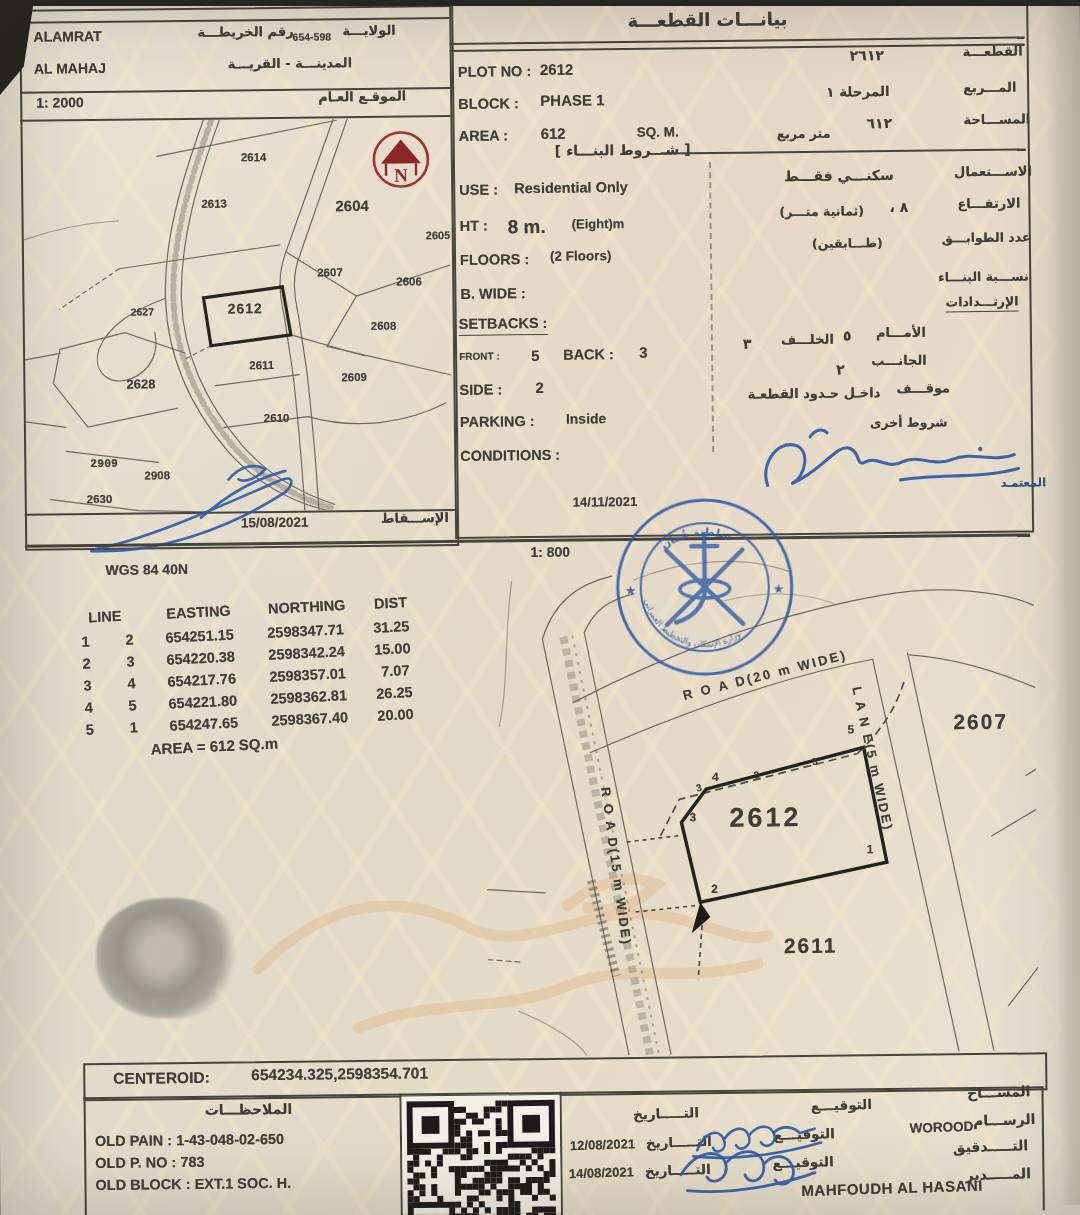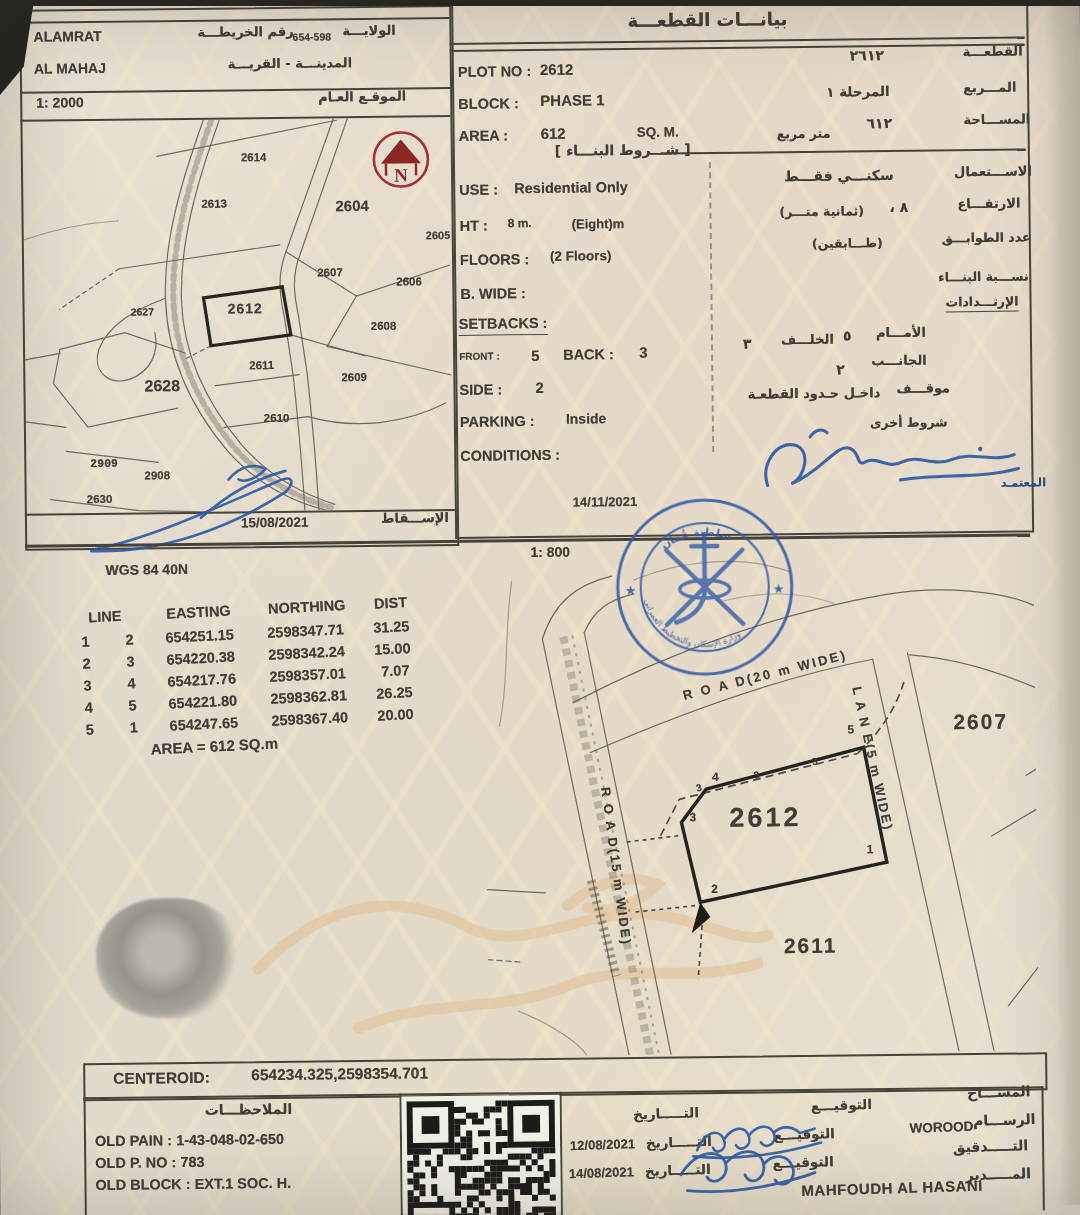--- a/index.html
+++ b/index.html
@@ -106,21 +106,21 @@
     <span class="t en" style="left:178px;top:78px;font-size:11.5px;">2613</span>
     <span class="t en" style="left:312px;top:80px;font-size:15px;">2604</span>
     <span class="t en" style="left:402px;top:112px;font-size:11px;">2605</span>
     <span class="t en" style="left:293px;top:148px;font-size:11.5px;">2607</span>
     <span class="t en" style="left:372px;top:158px;font-size:11.5px;">2606</span>
     <span class="t en" style="left:106px;top:186px;font-size:10.5px;">2627</span>
     <span class="t en" style="left:203px;top:182px;font-size:14px;letter-spacing:1px;">2612</span>
     <span class="t en" style="left:346px;top:202px;font-size:11.5px;">2608</span>
     <span class="t en" style="left:224px;top:240px;font-size:11.5px;">2611</span>
     <span class="t en" style="left:316px;top:253px;font-size:11.5px;">2609</span>
-    <span class="t en" style="left:101px;top:257px;font-size:16px;margin-left:18px;">2628</span>
+    <span class="t en" style="left:101px;top:257px;font-size:13px;">2628</span>
     <span class="t en" style="left:238px;top:293px;font-size:11.5px;">2610</span>
     <span class="t en" style="left:118px;top:305px;font-size:11.5px;margin-top:44px;">2908</span>
     <span class="t en" style="left:64px;top:337px;font-size:11.5px;font-family:Liberation Mono, monospace;">2909</span>
     <span class="t en" style="left:60px;top:372px;font-size:11.5px;">2630</span>
   </div>
 
   <svg class="blue" style="left:88px;top:458px;" width="230" height="105" viewBox="0 0 230 105">
     <g stroke-width="2.6">
       <path d="M10,92 C80,95 150,70 205,35"></path>
       <path d="M205,35 C215,25 212,18 198,24 C140,48 70,80 14,90"></path>
@@ -155,21 +155,21 @@
   <span class="t ar" style="left:566px;top:148px;font-size:14px;">[ شـــروط البنـــاء ]</span>
 
   <div class="dashv" style="left:720px;top:168px;height:290px;"></div>
 
   <span class="t en" style="left:470px;top:186px;font-size:14.5px;">USE :</span>
   <span class="t en" style="left:525px;top:185px;font-size:14.5px;">Residential Only</span>
   <span class="t ar" style="left:795px;top:176px;font-size:14px;letter-spacing:4px;">سكنـــي فقـــط</span>
   <span class="t ar" style="left:965px;top:174px;font-size:13px;">الاســـتعمال</span>
 
   <span class="t en" style="left:470px;top:222px;font-size:14.5px;">HT :</span>
-  <span class="t en" style="left:518px;top:221px;font-size:12px;">8 m.</span>
+  <span class="t en" style="left:518px;top:221px;font-size:19px;">8 m.</span>
   <span class="t en" style="left:582px;top:222px;font-size:13px;">(Eight)m</span>
   <span class="t ar" style="left:900px;top:208px;font-size:14px;">٨ ،</span>
   <span class="t ar" style="left:790px;top:212px;font-size:12.5px;">(ثمانية متـــر)</span>
   <span class="t ar" style="left:968px;top:206px;font-size:13px;">الارتفـــاع</span>
 
   <span class="t en" style="left:470px;top:256px;font-size:14.5px;">FLOORS :</span>
   <span class="t en" style="left:560px;top:254px;font-size:13.5px;">(2 Floors)</span>
   <span class="t ar" style="left:822px;top:244px;font-size:12.5px;">(طـــابقين)</span>
   <span class="t ar" style="left:952px;top:240px;font-size:12.5px;">عدد الطوابـــق</span>
 

